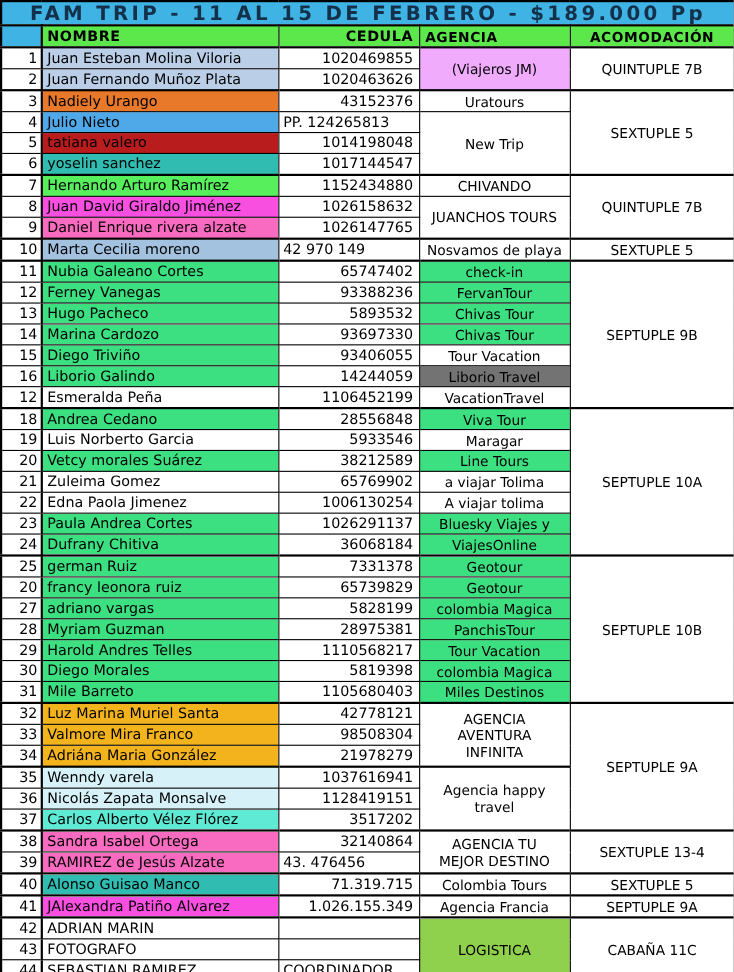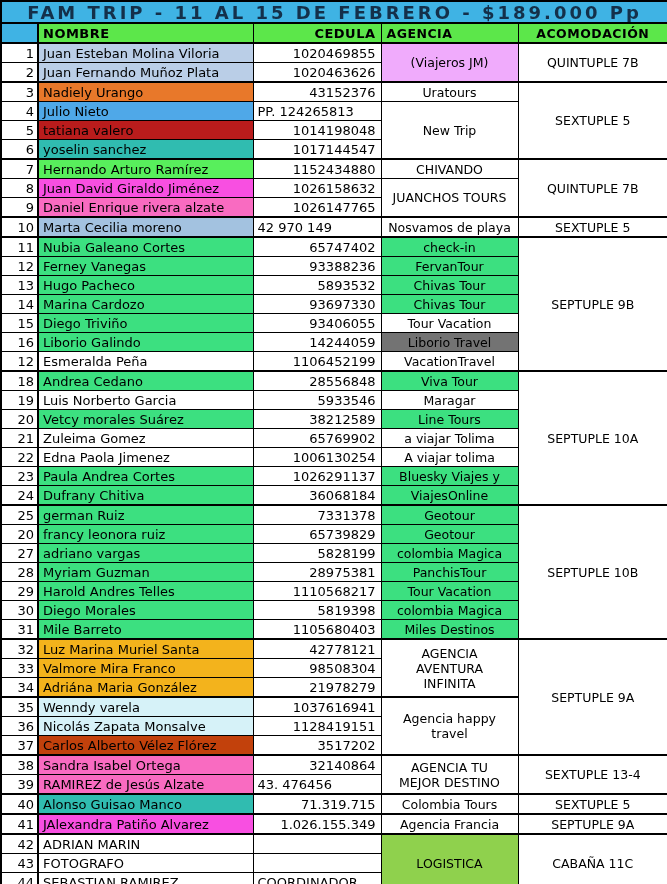--- a/index.html
+++ b/index.html
@@ -266,21 +266,21 @@
         <td class="c-ag wrap tb" rowspan="3" style="background: rgb(255, 255, 255);">Agencia happy
 travel</td>
       </tr>
       <tr>
         <td class="c-n">36</td>
         <td class="c-name b" style="background: rgb(214, 242, 248);">Nicolás Zapata Monsalve</td>
         <td class="c-ced">1128419151</td>
       </tr>
       <tr class="ge">
         <td class="c-n">37</td>
-        <td class="c-name b" style="background: #c2410c;">Carlos Alberto Vélez Flórez</td>
+        <td class="c-name b" style="background: #5eead4;">Carlos Alberto Vélez Flórez</td>
         <td class="c-ced">3517202</td>
       </tr>
       <tr>
         <td class="c-n">38</td>
         <td class="c-name b" style="background: rgb(249, 107, 193);">Sandra Isabel Ortega</td>
         <td class="c-ced">32140864</td>
         <td class="c-ag wrap tb" rowspan="2" style="background: rgb(255, 255, 255);">AGENCIA TU
 MEJOR DESTINO</td>
         <td class="c-ac tb" rowspan="2">SEXTUPLE 13-4</td>
       </tr>

